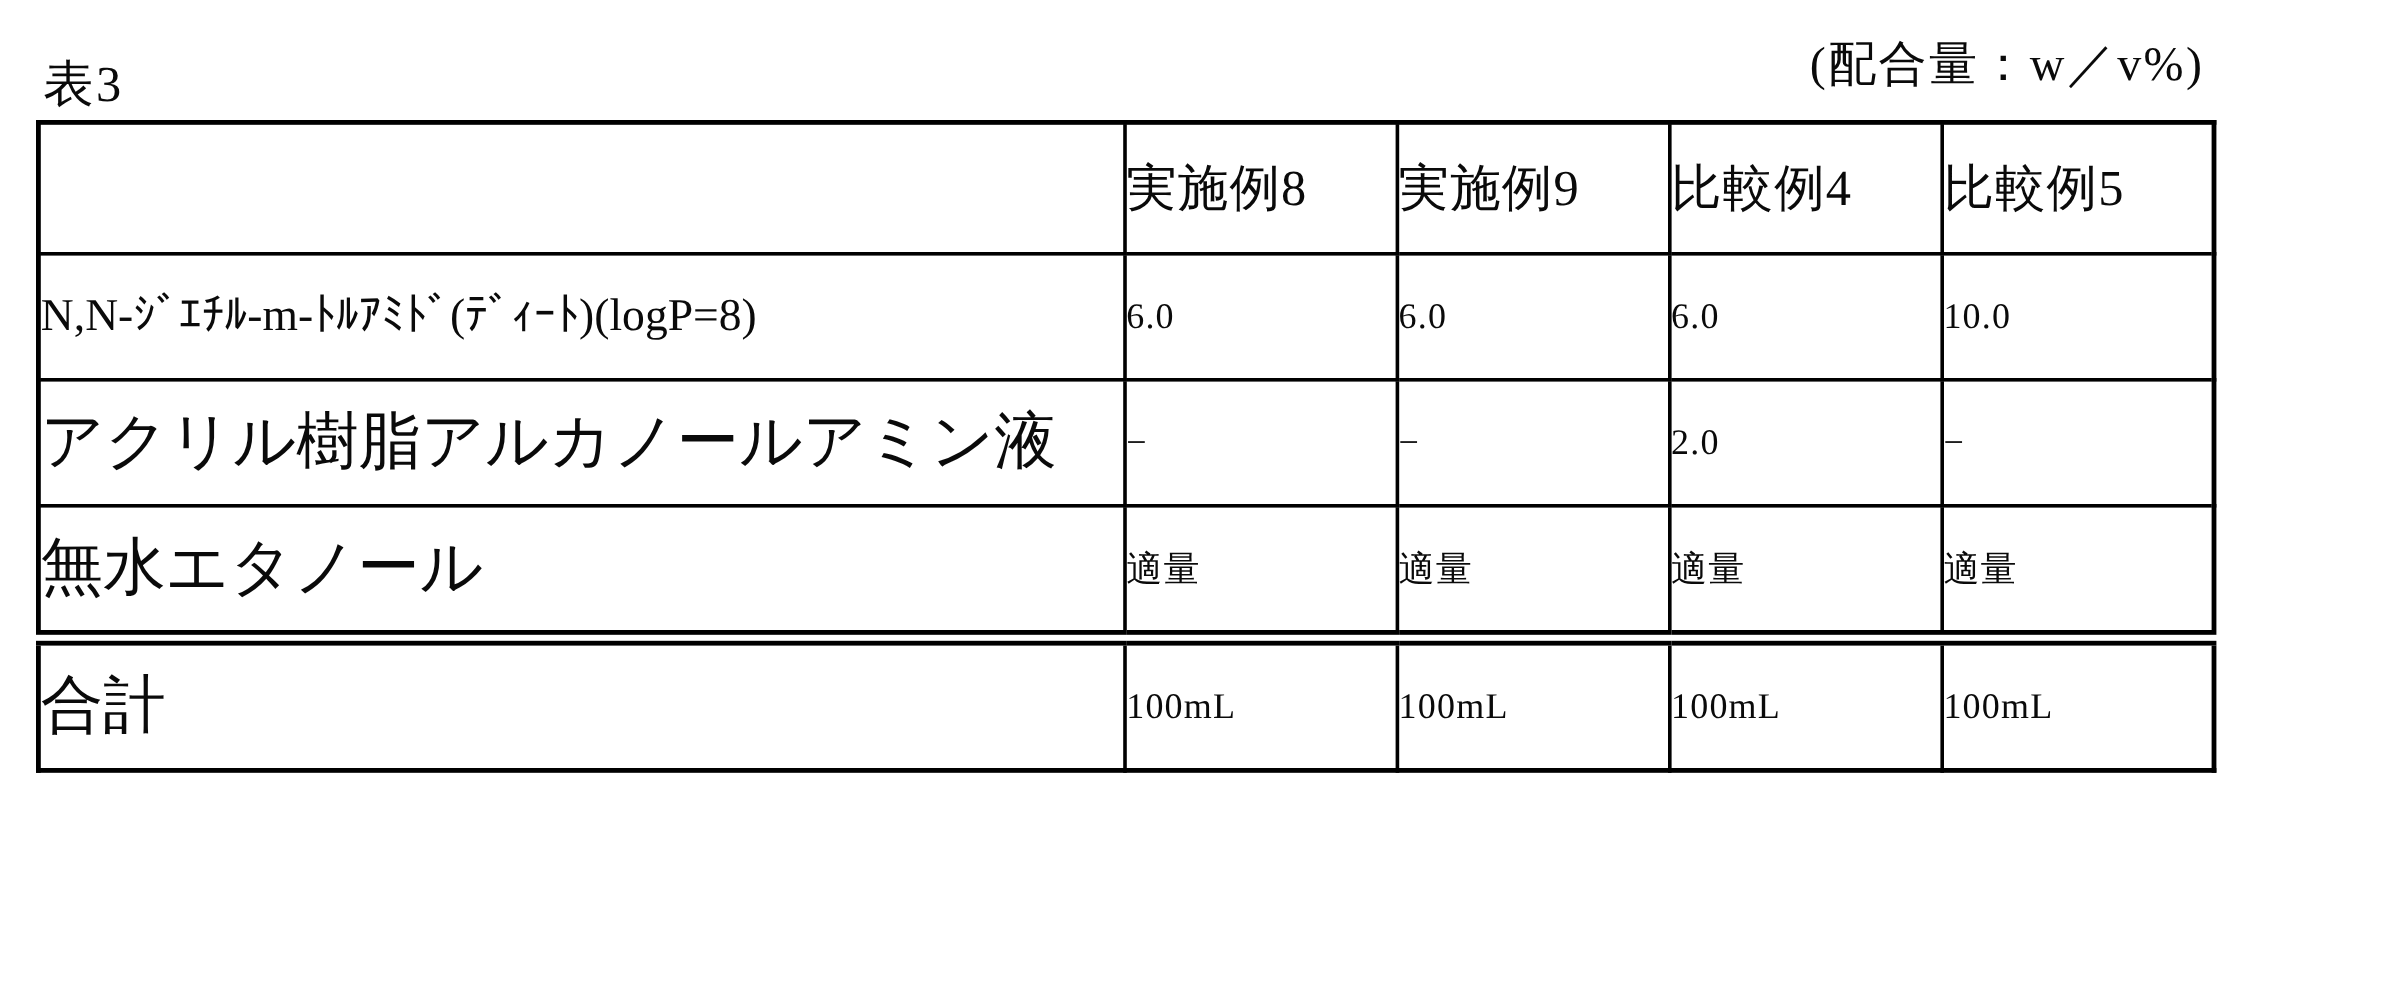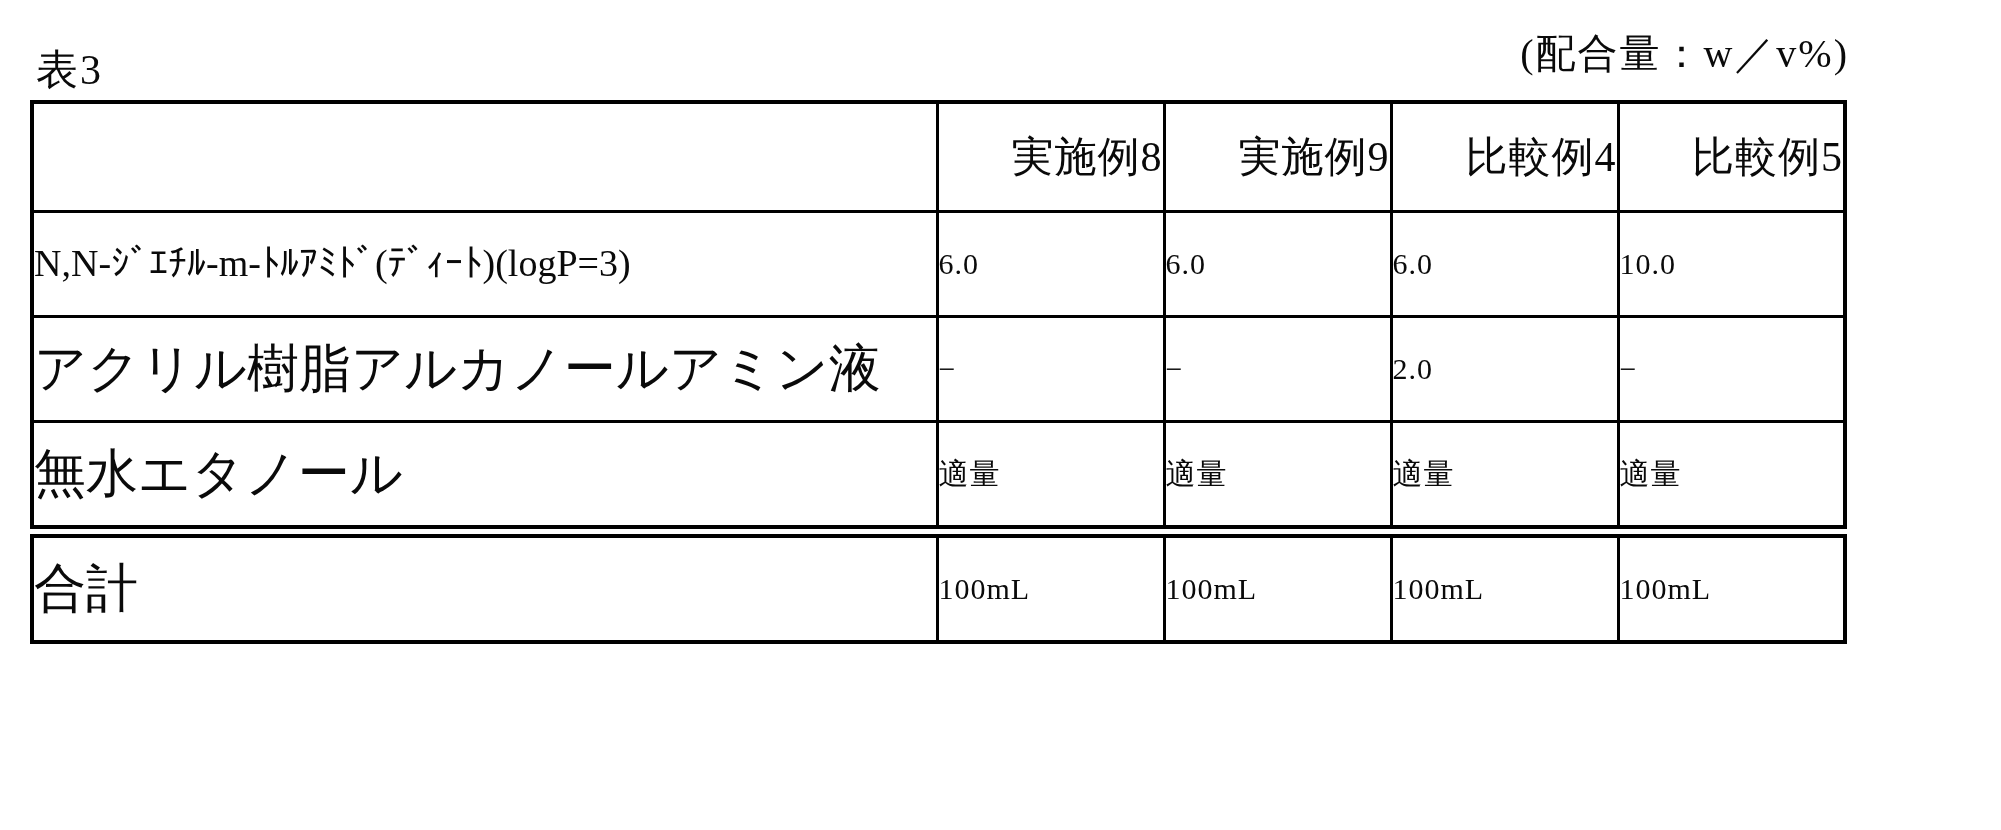--- a/index.html
+++ b/index.html
@@ -20,21 +20,21 @@
     position: absolute;
     left: 36px;
     top: 42px;
     font-size: 42px;
     font-weight: normal;
     letter-spacing: 2px;
   }
   .unit-note {
     position: absolute;
     top: 26px;
-    right: 152px;
+    right: 164px;
     font-size: 40px;
     letter-spacing: 2px;
     margin-left: 32px;
   }
   table.formulation {
     position: absolute;
     left: 30px;
     top: 100px;
     width: 1815px;
     border-collapse: collapse;
@@ -47,21 +47,21 @@
     vertical-align: middle;
     padding: 0;
     font-weight: normal;
   }
   col.c-label { width: 905px; }
   col.c-val   { width: 227px; }
 
   tr.header-row th {
     height: 106px;
     font-size: 42px;
-    text-align: right;
+    text-align: left;
     letter-spacing: 1px;
   }
   th.row-label {
     text-align: left;
     padding: 6px 10px 6px 12px;
     font-size: 52px;
     white-space: pre-line;
     line-height: 1.45;
   }
   th.row-label.halfwidth {
@@ -106,21 +106,21 @@
       <tr class="header-row">
         <th class="row-label"></th>
         <th>実施例8</th>
         <th>実施例9</th>
         <th>比較例4</th>
         <th>比較例5</th>
       </tr>
     </thead>
     <tbody>
       <tr class="ingredient-row-1">
-        <th class="row-label halfwidth">N,N-ｼﾞｴﾁﾙ-m-ﾄﾙｱﾐﾄﾞ(ﾃﾞｨｰﾄ)(logP=3)</th>
+        <th class="row-label halfwidth">N,N-ｼﾞｴﾁﾙ-m-ﾄﾙｱﾐﾄﾞ(ﾃﾞｨｰﾄ)(logP=8)</th>
         <td class="value-cell">6.0</td>
         <td class="value-cell">6.0</td>
         <td class="value-cell">6.0</td>
         <td class="value-cell">10.0</td>
       </tr>
       <tr class="ingredient-row-3">
         <th class="row-label">アクリル樹脂アルカノールアミン液</th>
         <td class="value-cell">−</td>
         <td class="value-cell">−</td>
         <td class="value-cell">2.0</td>

